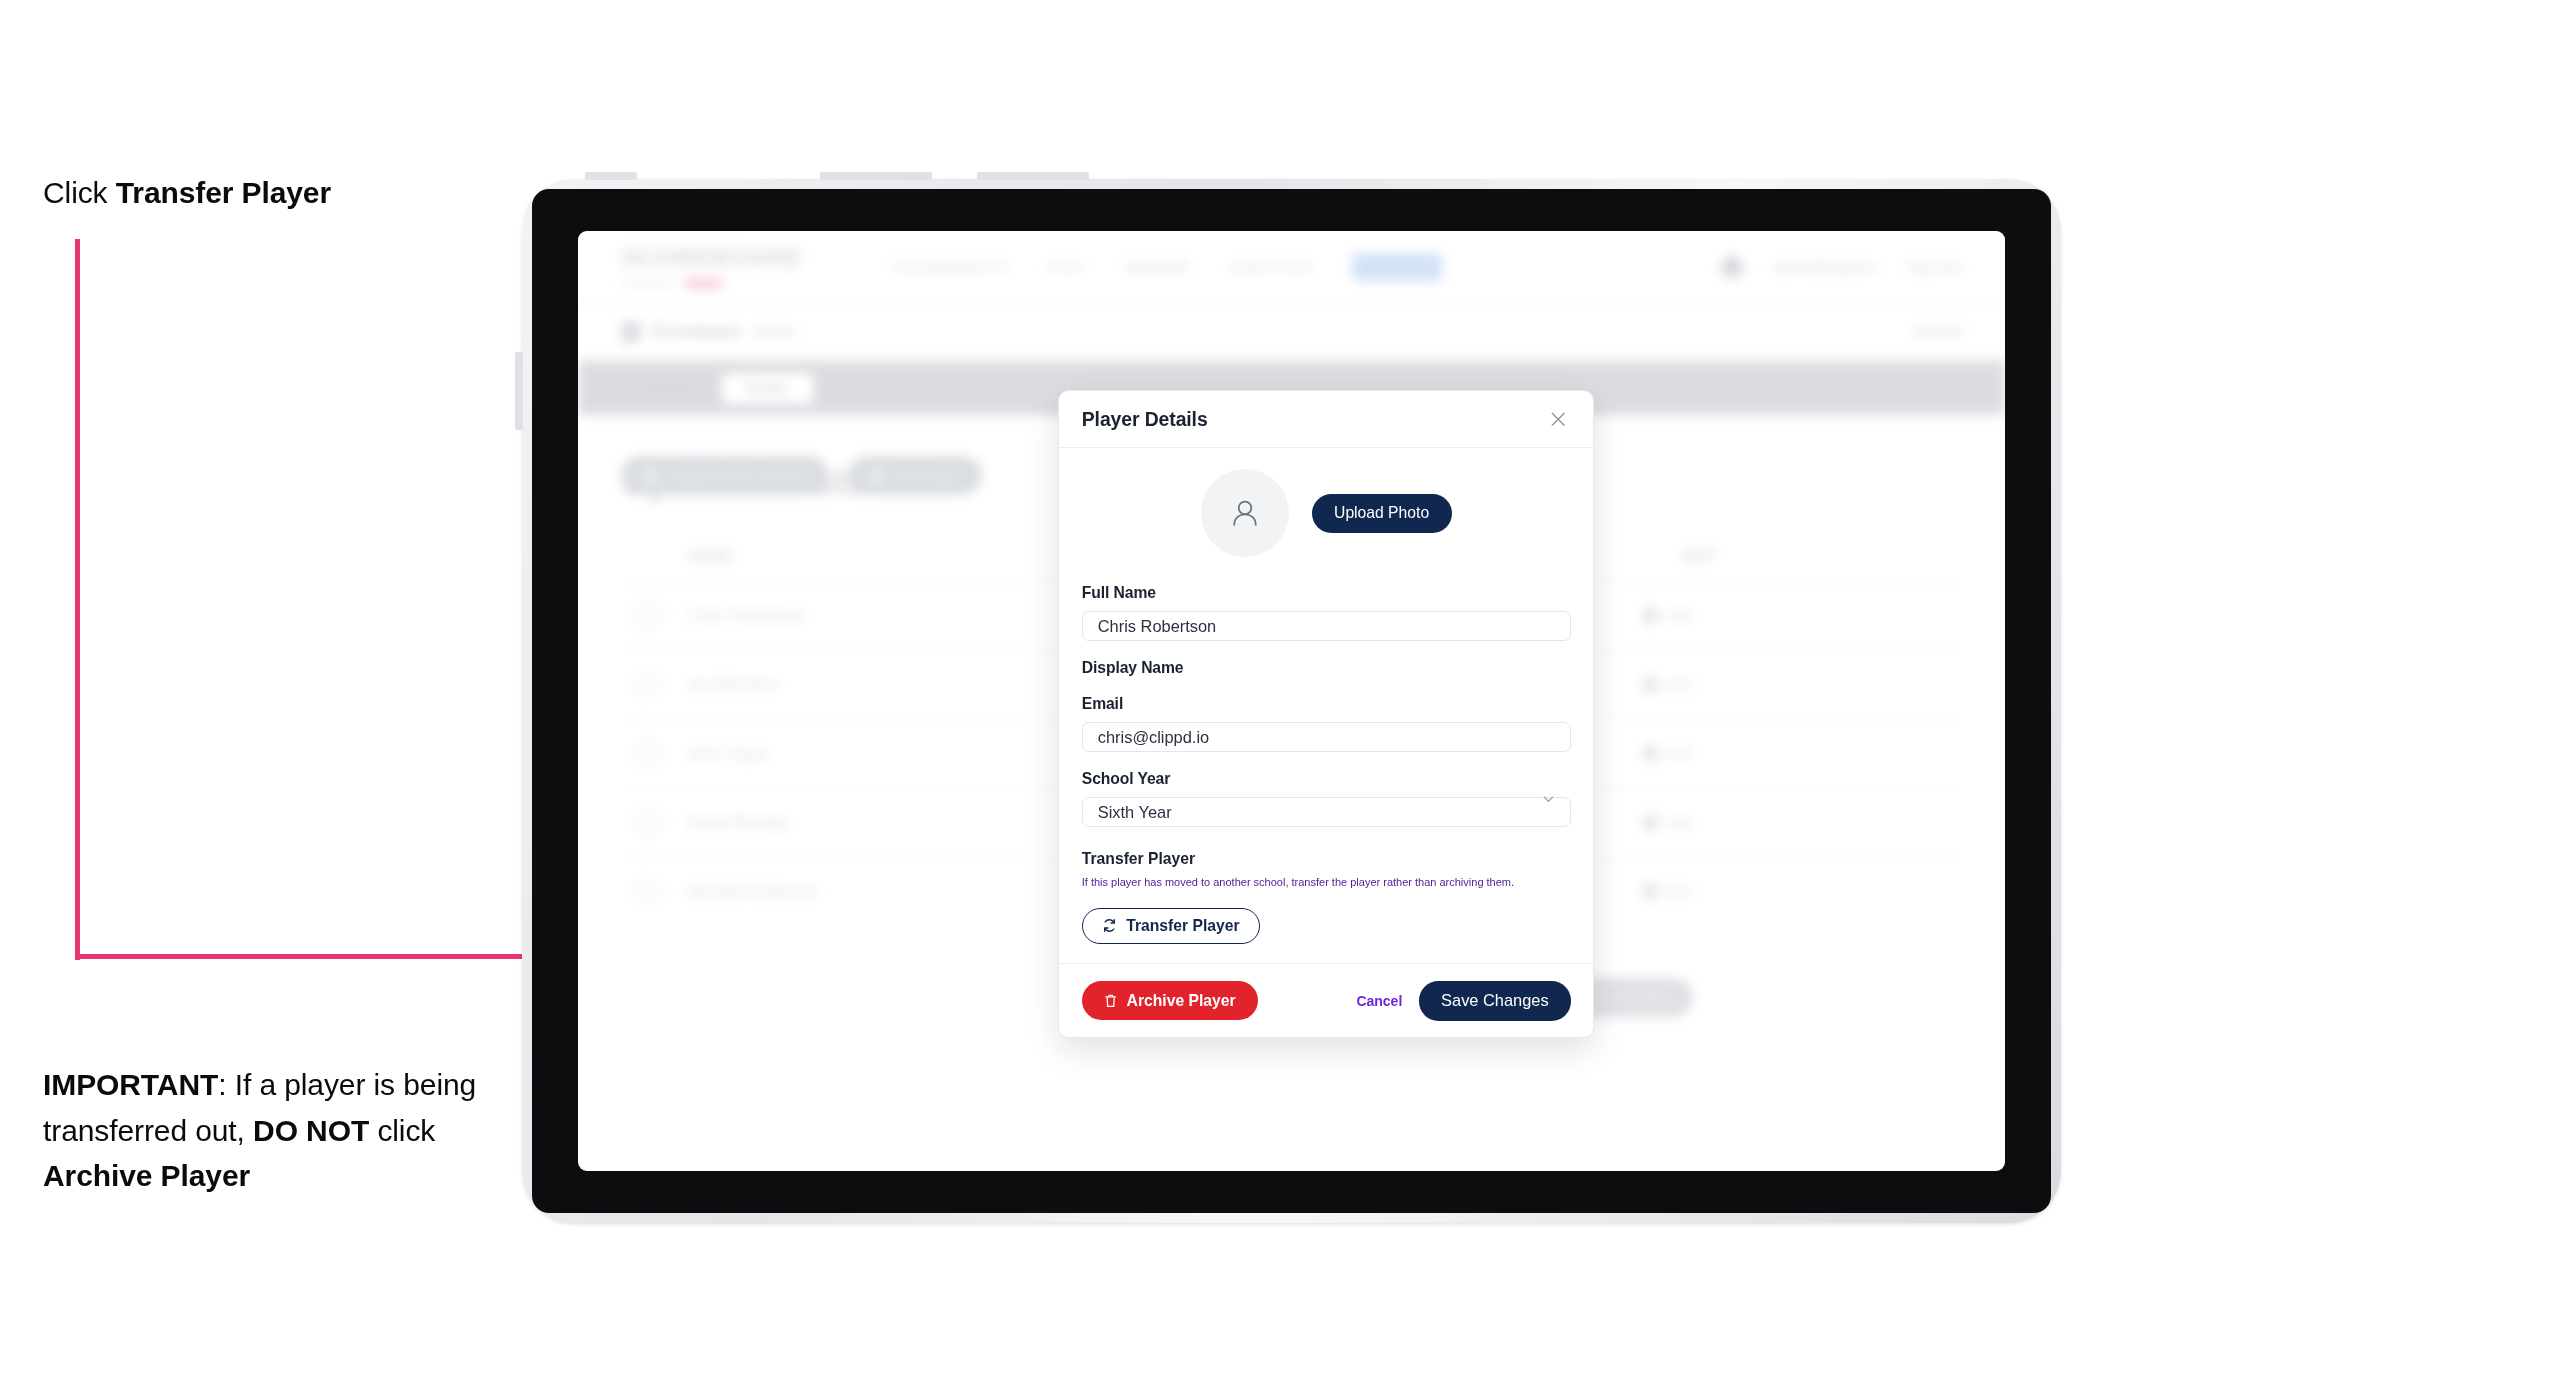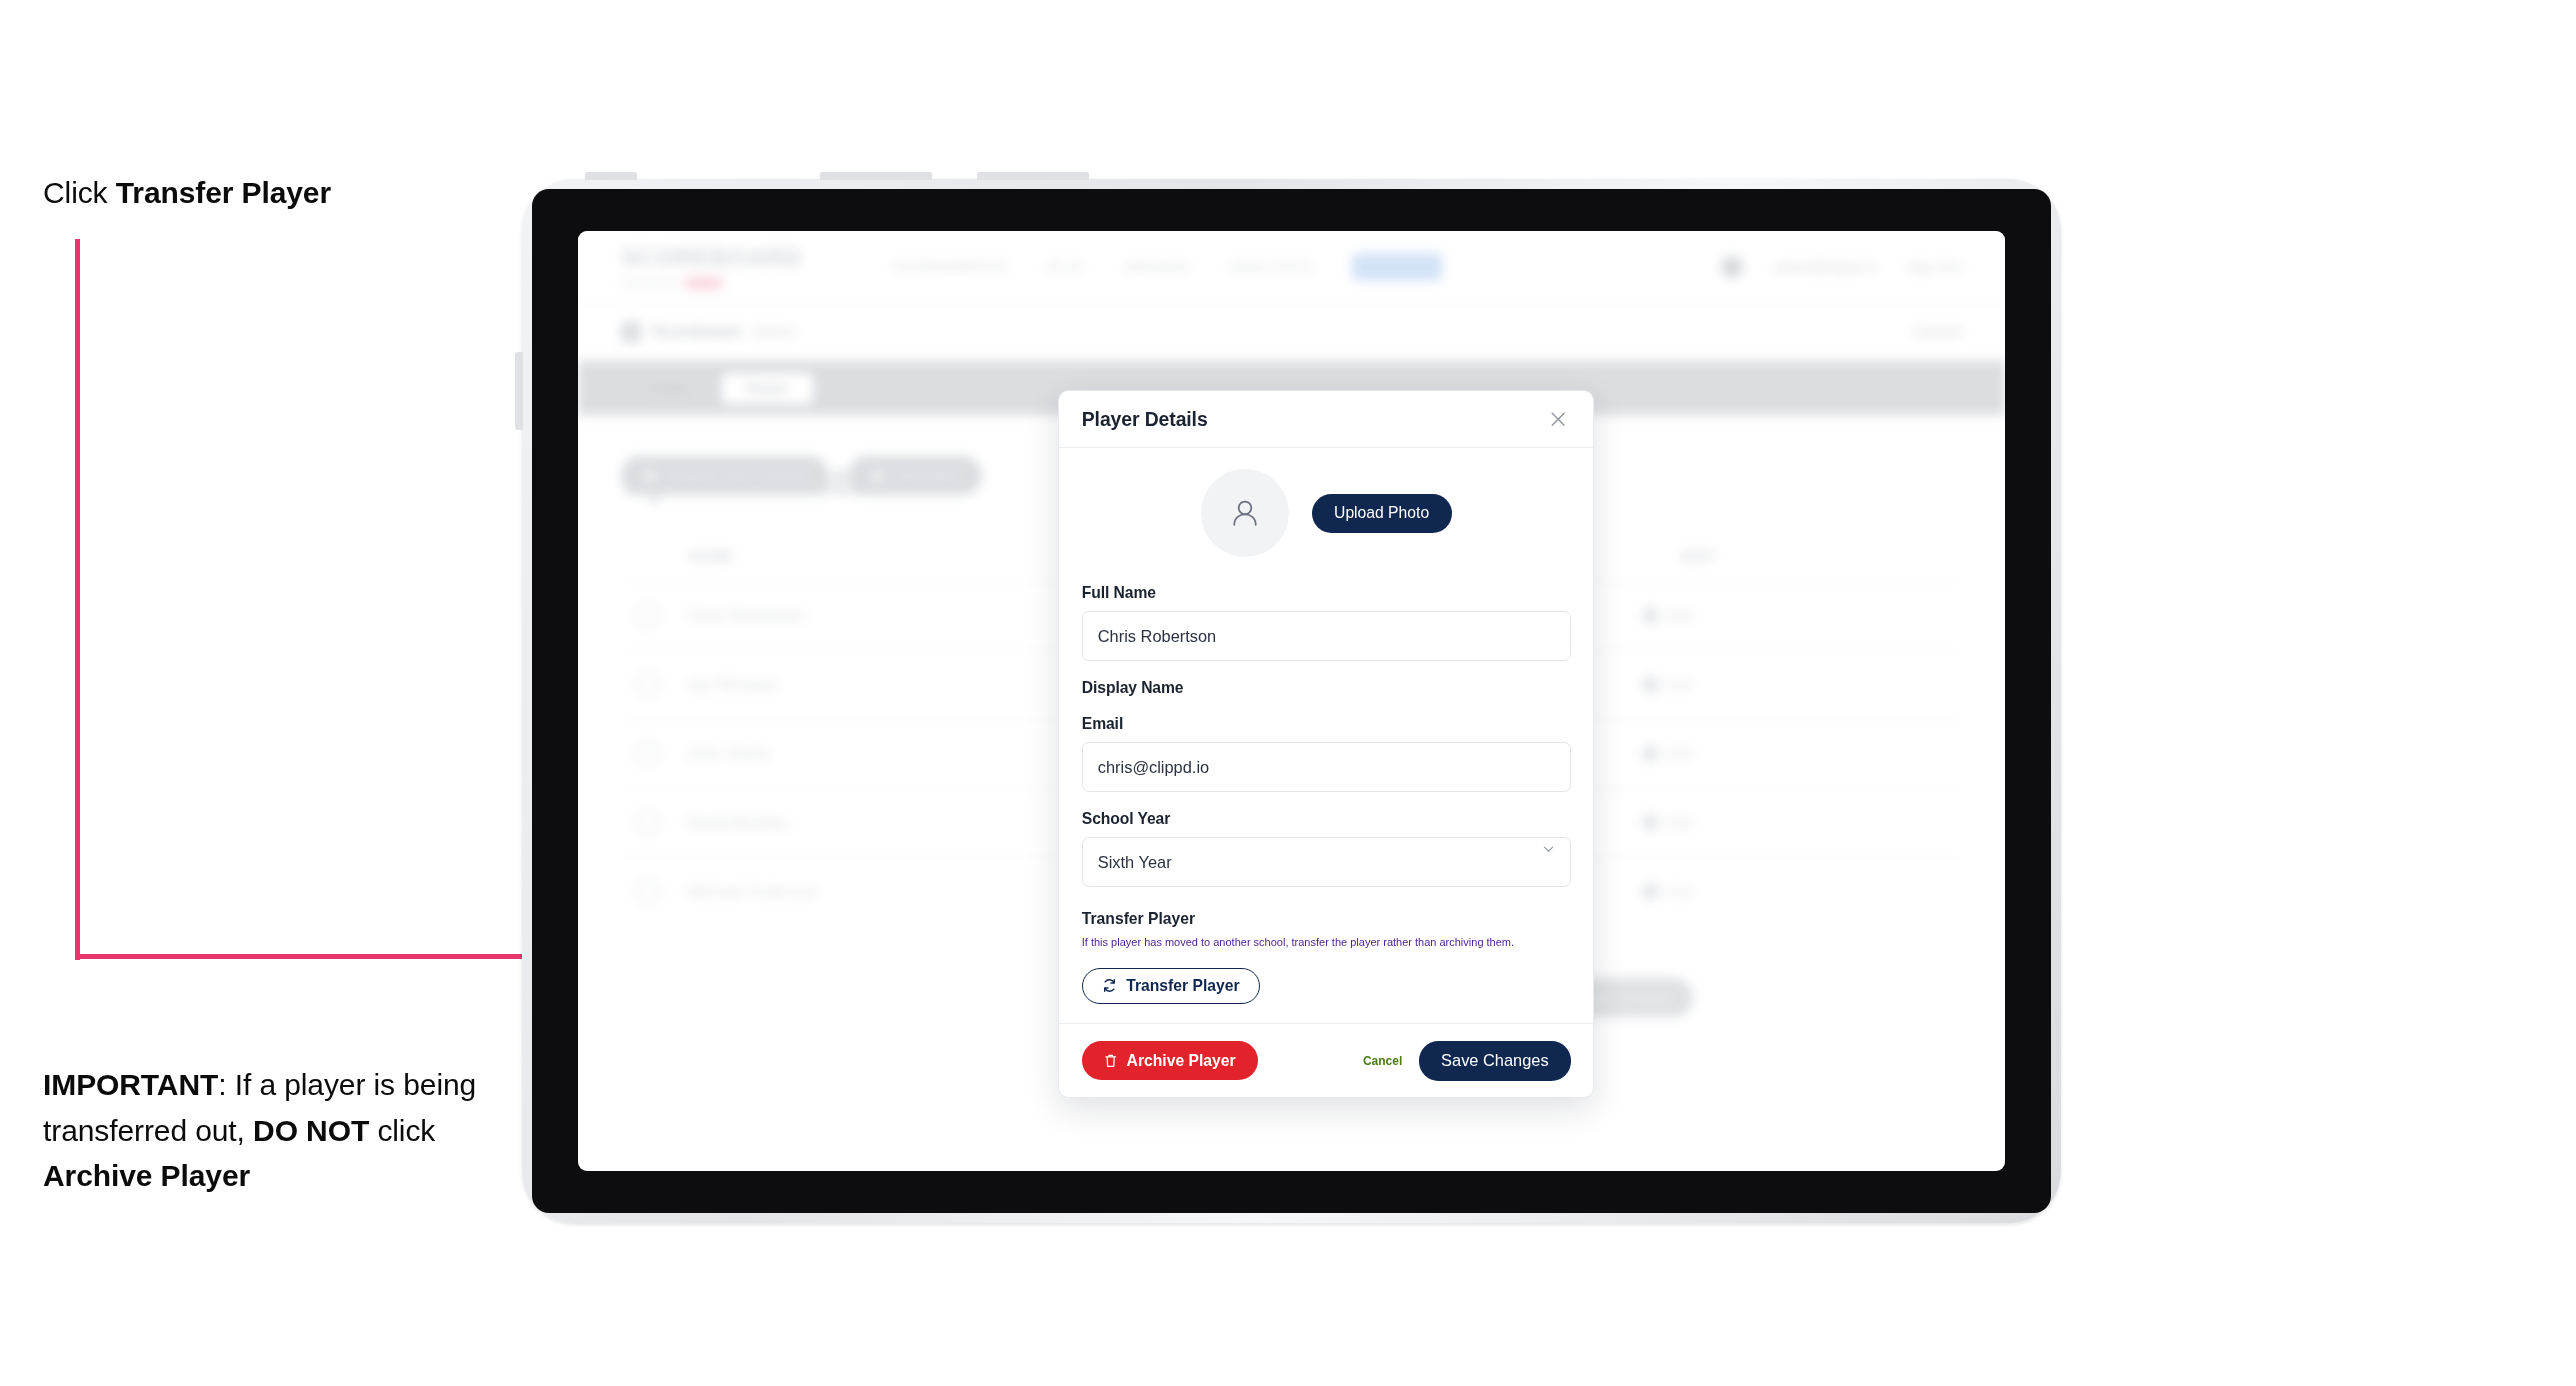--- a/index.html
+++ b/index.html
@@ -180,21 +180,21 @@
     font-size: 15.7px; font-family: inherit; font-weight: 500;
     padding: 10.4px 22.4px; border-radius: 19.4px;
   }
 
   .field { margin-bottom: 18px; }
   .field label {
     display:block; font-size: 15.7px; font-weight: 600; color:#1b2330;
     margin-bottom: 9px; letter-spacing:-0.1px;
   }
   .field .ctl {
-    width: 100%; height: 50px; border: 0.7px solid #e3e5e9;
+    width: 100%; height: 30px; border: 0.7px solid #e3e5e9;
     border-radius: 6.7px; background:#fff;
     display:flex; align-items:center; padding: 0 15px;
     font-size: 16.4px; color:#2a3240;
   }
   .select-ctl { position: relative; }
   .select-ctl .chev {
     position:absolute; right: 15px; top: 50%; transform: translateY(-50%);
   }
 
   .transfer-block { margin-top: 22.4px; }
@@ -217,21 +217,21 @@
     padding: 16.4px 22.4px; display:flex; align-items:center; gap: 16.4px;
   }
   .archive-btn {
     display:inline-flex; align-items:center; gap: 9px;
     background:#e3232b; color:#fff; border:none; cursor:pointer;
     border-radius: 19.4px; padding: 10.4px 22.4px;
     font-size: 15.7px; font-family: inherit; font-weight: 600;
   }
   .cancel-btn {
     margin-left:auto; background:none; border:none; cursor:pointer;
-    font-size: 12px; font-family: inherit; font-weight: 600; color:#4d7c0f;
+    font-size: 14px; font-family: inherit; font-weight: 600; color:#6d28d9;
   }
   .save-btn {
     background:#10284f; color:#fff; border:none; cursor:pointer;
     border-radius: 19.4px; padding: 10.4px 22.4px;
     font-size: 16.4px; font-family: inherit; font-weight: 400;
   }
 </style>
 </head>
 <body>
 

